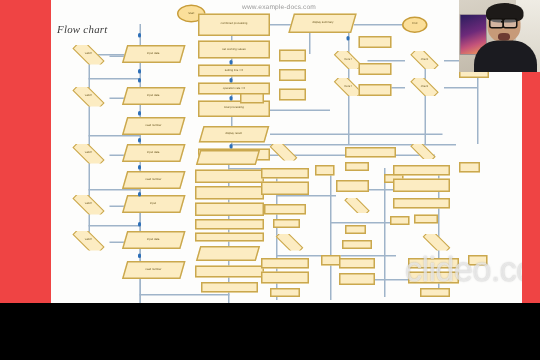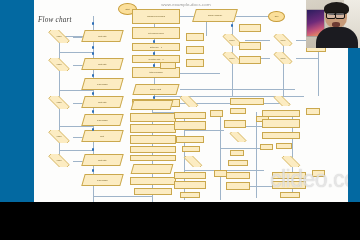--- a/index.html
+++ b/index.html
@@ -2,21 +2,21 @@
 <html><head>
 <meta charset="utf-8">
 <style>
   html,body{margin:0;padding:0;background:#000;}
   body{width:360px;height:202px;overflow:hidden;
        font-family:"Liberation Sans",sans-serif;}
 
   #stage{position:relative;width:360px;height:202px;background:#000;overflow:hidden;}
 
   
-  #video-frame{position:absolute;left:0;top:0;width:360px;height:202px;background:#0369a1;}
+  #video-frame{position:absolute;left:0;top:0;width:360px;height:202px;background:#ef4444;}
 
   
   #slide{position:absolute;left:34px;top:0;width:314px;height:202px;
          background:#fdfdfc;overflow:hidden;}
 
   
   #slide-title{position:absolute;left:4px;top:16px;
      font-style:italic;font-size:7.2px;color:#3a3a3a;letter-spacing:.2px;
      font-family:"Liberation Serif",serif;white-space:nowrap;}
 

